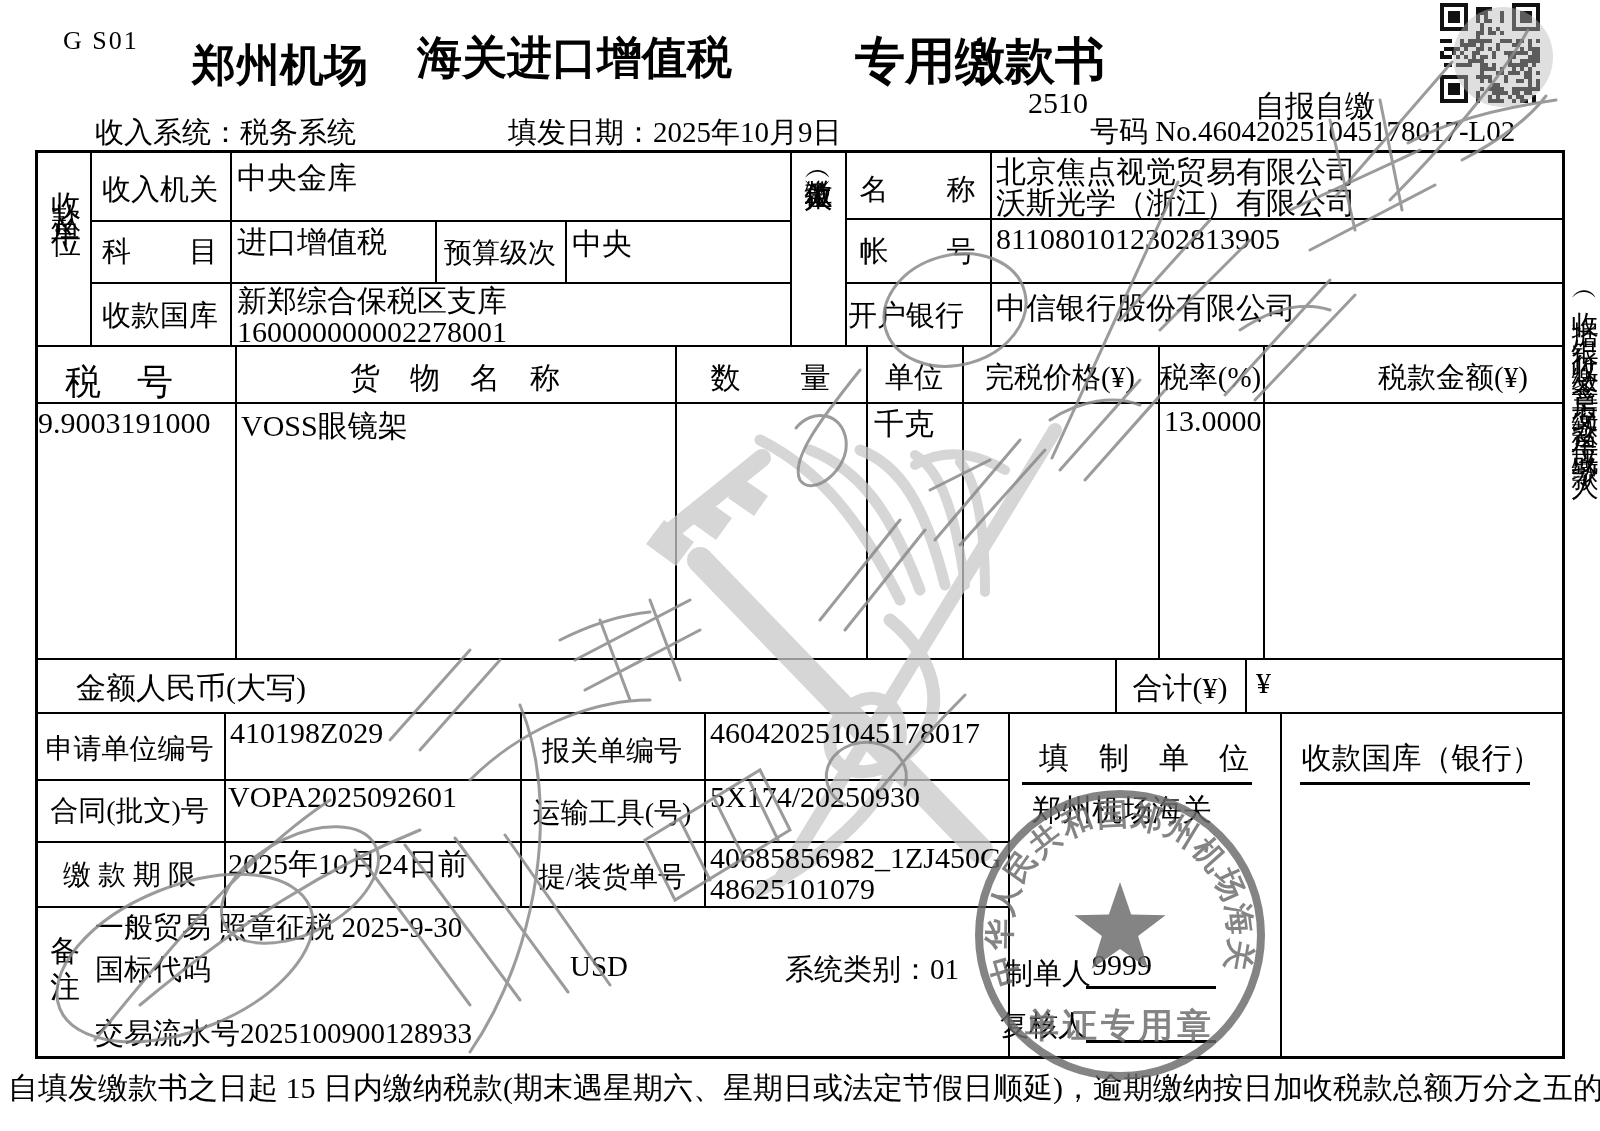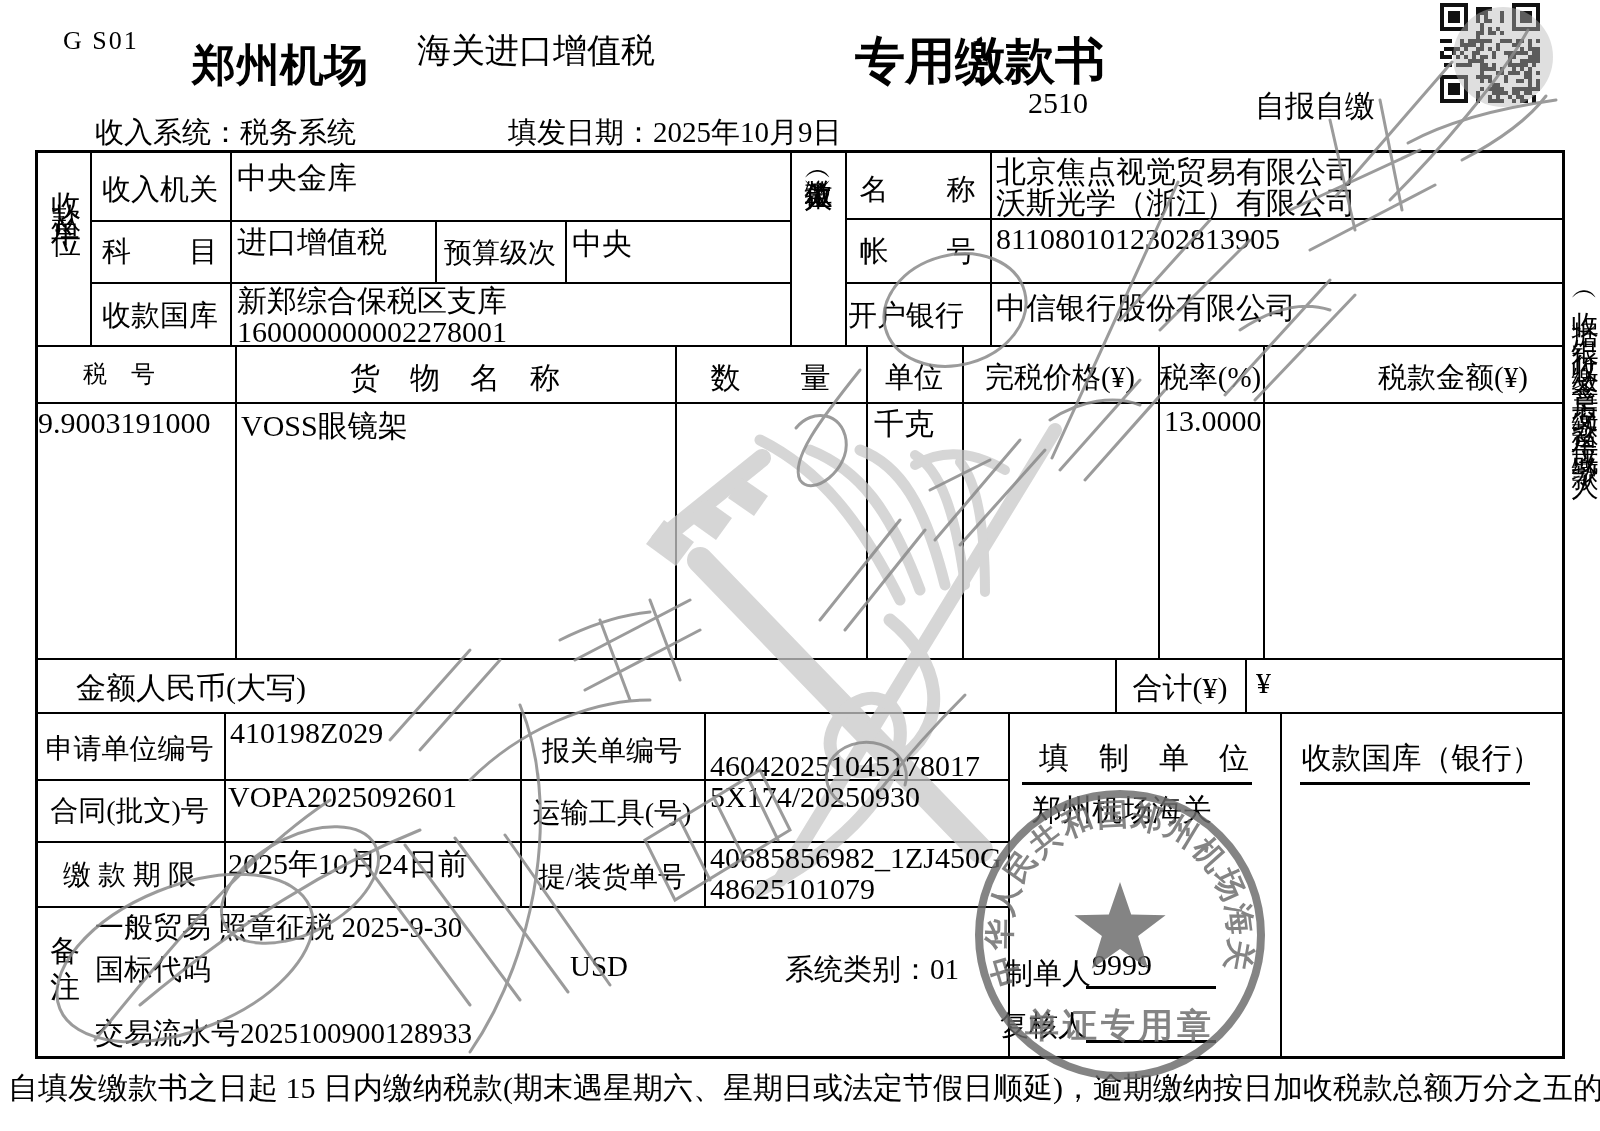--- a/index.html
+++ b/index.html
@@ -35,26 +35,27 @@
       <path d="M945,585 C925,505 900,465 860,450" stroke-width="11"></path>
       <path d="M965,585 C955,510 940,470 915,455" stroke-width="10"></path>
       <path d="M985,592 C985,520 975,480 960,462" stroke-width="10"></path>
       <path d="M1005,470 C970,450 940,450 915,465" stroke-width="10"></path>
       <path d="M890,620 C940,660 950,720 905,755 C860,790 815,765 835,725 C855,685 905,690 900,740 C893,800 830,855 760,890" stroke-width="13"></path>
     </g>
   </svg>
 
   <div class="t" style="left:63px;top:26px;font-size:26px;letter-spacing:2px;">G S01</div>
   <div class="t" style="left:192px;top:36px;font-size:44px;font-weight:600;">郑州机场</div>
-  <div class="t" style="left:417px;top:28px;font-size:34px;font-weight:400;text-align:right;">海关进口增值税</div>
+  <div class="t" style="left:417px;top:28px;font-size:45px;font-weight:700;text-align:right;">海关进口增值税</div>
   <div class="t" style="left:855px;top:28px;font-size:50px;font-weight:600;">专用缴款书</div>
   <div class="t" style="left:1028px;top:86px;font-size:30px;">2510</div>
   <div class="t" style="left:1255px;top:86px;font-size:30px;">自报自缴</div>
   <div class="t" style="left:95px;top:113px;font-size:29px;">收入系统：税务系统</div>
   <div class="t" style="left:508px;top:113px;font-size:29px;">填发日期：2025年10月9日</div>
+  <div class="t" style="left:1090px;top:112px;font-size:29px;z-index:3;">号码 No.460420251045178017-L02</div>
 
   <svg style="left:1440px;top:3px;z-index:2;" width="100" height="100" viewBox="0 0 100 100">
     <g id="qr-modules" fill="#111">
         <rect x="36" y="4" width="4" height="4"></rect>
         <rect x="40" y="4" width="4" height="4"></rect>
         <rect x="44" y="4" width="4" height="4"></rect>
         <rect x="48" y="4" width="4" height="4"></rect>
         <rect x="36" y="8" width="4" height="4"></rect>
         <rect x="40" y="8" width="4" height="4"></rect>
         <rect x="44" y="8" width="4" height="4"></rect>
@@ -317,21 +318,21 @@
   <div class="t c" style="left:845px;width:145px;top:170px;font-size:29px;z-index:4;">名　　称</div>
   <div class="abs lines2" style="left:996px;top:156px;font-size:30px;z-index:4;">
     <span>北京焦点视觉贸易有限公司</span>
     <span>沃斯光学（浙江）有限公司</span>
   </div>
   <div class="t c" style="left:845px;width:145px;top:232px;font-size:29px;z-index:4;">帐　　号</div>
   <div class="t" style="left:996px;top:222px;font-size:30px;z-index:4;">8110801012302813905</div>
   <div class="t c" style="left:845px;width:122px;top:296px;font-size:29px;z-index:4;">开户银行</div>
   <div class="t" style="left:996px;top:288px;font-size:30px;z-index:4;">中信银行股份有限公司</div>
 
-  <div class="t c" style="left:35px;width:168px;top:358px;font-size:24px;z-index:4;">税　号</div>
+  <div class="t c" style="left:35px;width:168px;top:358px;font-size:36px;z-index:4;">税　号</div>
   <div class="t c" style="left:235px;width:440px;top:358px;font-size:30px;z-index:4;">货　物　名　称</div>
   <div class="t c" style="left:675px;width:191px;top:358px;font-size:30px;z-index:4;">数　　量</div>
   <div class="t c" style="left:866px;width:96px;top:358px;font-size:29px;z-index:4;">单位</div>
   <div class="t c" style="left:962px;width:196px;top:358px;font-size:29px;z-index:4;">完税价格(¥)</div>
   <div class="t c" style="left:1158px;width:105px;top:358px;font-size:29px;z-index:4;">税率(%)</div>
   <div class="t c" style="left:1263px;width:300px;top:358px;font-size:29px;z-index:4;margin-left:40px;">税款金额(¥)</div>
 
   <div>
     <div class="t" style="left:38px;top:406px;font-size:30px;z-index:4;">9.9003191000</div>
     <div class="t" style="left:241px;top:406px;font-size:30px;z-index:4;">VOSS眼镜架</div>
@@ -339,21 +340,21 @@
     <div class="t" style="left:1164px;top:404px;font-size:30px;z-index:4;">13.0000</div>
   </div>
 
   <div class="t" style="left:76px;top:668px;font-size:30px;z-index:4;">金额人民币(大写)</div>
   <div class="t c" style="left:1115px;width:130px;top:668px;font-size:30px;z-index:4;">合计(¥)</div>
   <div class="t" style="left:1256px;top:666px;font-size:30px;z-index:4;">¥</div>
 
   <div class="t c" style="left:35px;width:189px;top:730px;font-size:28px;z-index:4;">申请单位编号</div>
   <div class="t" style="left:230px;top:716px;font-size:30px;z-index:4;">410198Z029</div>
   <div class="t c" style="left:520px;width:184px;top:732px;font-size:28px;z-index:4;">报关单编号</div>
-  <div class="t" style="left:710px;top:716px;font-size:30px;z-index:4;margin-top:33px;">460420251045178017</div>
+  <div class="t" style="left:710px;top:716px;font-size:30px;z-index:4;">460420251045178017</div>
 
   <div class="t c" style="left:35px;width:189px;top:792px;font-size:28px;z-index:4;">合同(批文)号</div>
   <div class="t" style="left:228px;top:780px;font-size:30px;z-index:4;">VOPA2025092601</div>
   <div class="t c" style="left:520px;width:184px;top:794px;font-size:28px;z-index:4;">运输工具(号)</div>
   <div class="t" style="left:710px;top:780px;font-size:30px;z-index:4;">5X174/20250930</div>
 
   <div class="t c" style="left:35px;width:189px;top:856px;font-size:28px;z-index:4;">缴 款 期 限</div>
   <div class="t" style="left:228px;top:844px;font-size:30px;z-index:4;">2025年10月24日前</div>
   <div class="t c" style="left:520px;width:184px;top:858px;font-size:28px;z-index:4;">提/装货单号</div>
   <div class="abs lines2" style="left:710px;top:842px;font-size:30px;z-index:4;">

